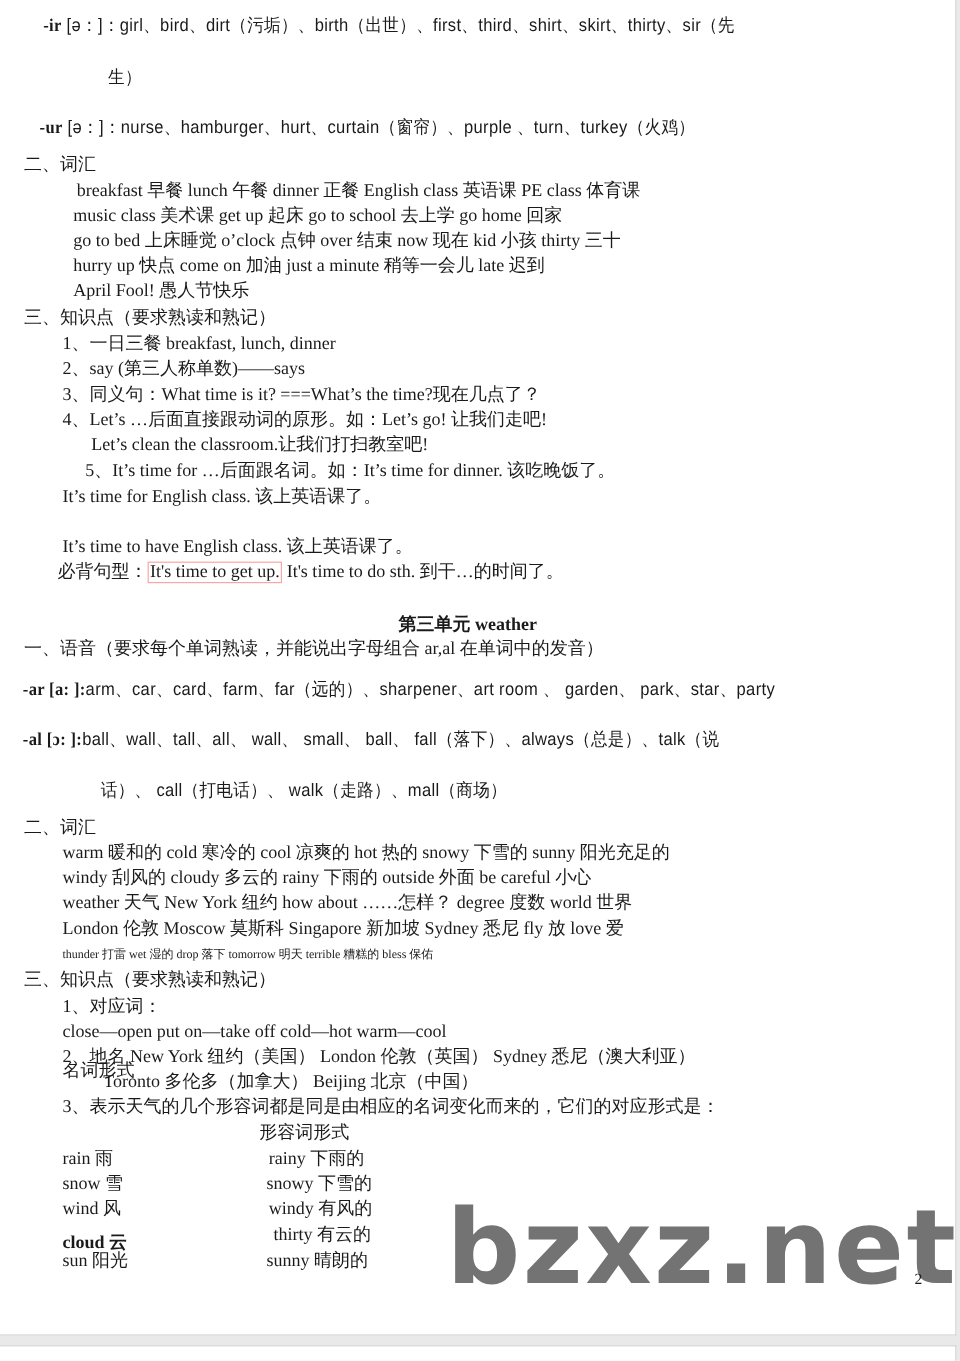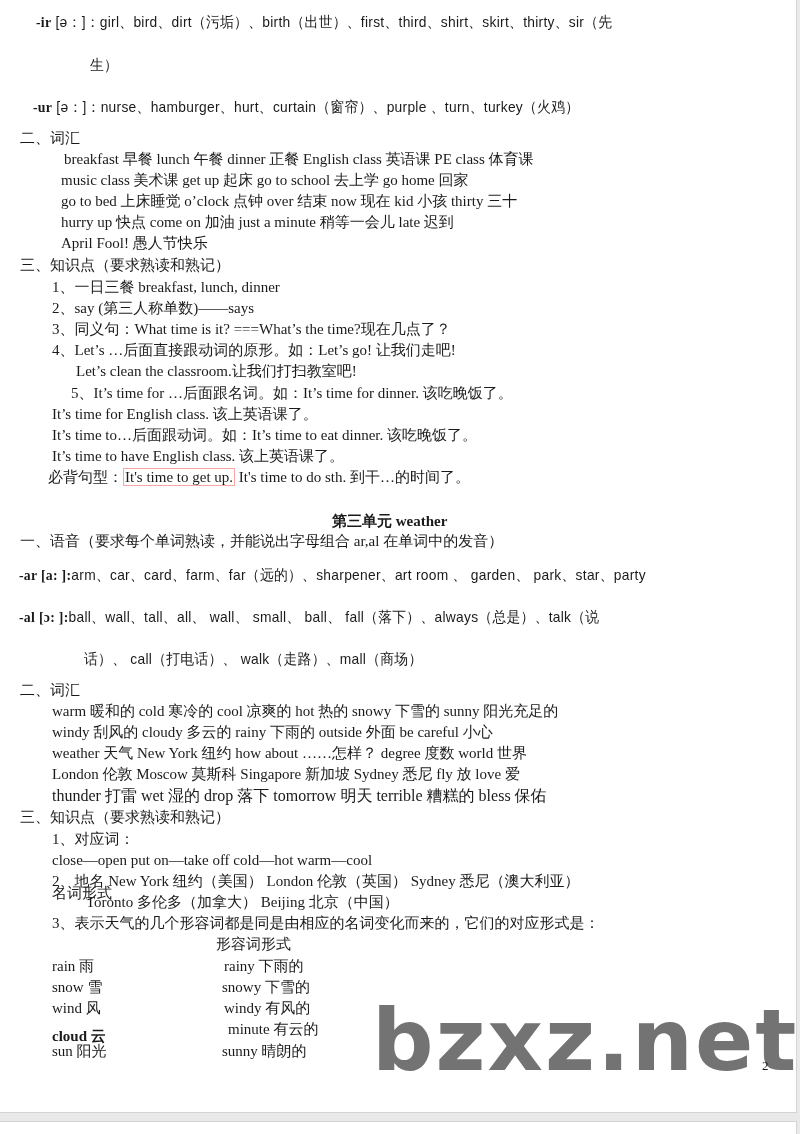--- a/index.html
+++ b/index.html
@@ -67,42 +67,41 @@
   <div class="line" style="left:61px; top:233px;">April Fool!  愚人节快乐</div>
 
   <div class="line" style="left:20px; top:255px;">三、知识点（要求熟读和熟记）</div>
   <div class="line" style="left:52px; top:277px;">1、一日三餐  breakfast, lunch, dinner</div>
   <div class="line" style="left:52px; top:298px;">2、say (第三人称单数)——says</div>
   <div class="line" style="left:52px; top:319px;">3、同义句：What time is it? ===What’s the time?现在几点了？</div>
   <div class="line" style="left:52px; top:340px;">4、Let’s …后面直接跟动词的原形。如：Let’s go!  让我们走吧!</div>
   <div class="line" style="left:76px; top:361px;">Let’s clean the classroom.让我们打扫教室吧!</div>
   <div class="line" style="left:52px; top:383px;margin-left:19px;">5、It’s time for …后面跟名词。如：It’s time for dinner.  该吃晚饭了。</div>
   <div class="line" style="left:52px; top:404px;">It’s time for English class.    该上英语课了。</div>
-  <div class="line" style="left:52px; top:425px;">It’s time to…后面跟动词。如：It’s time to eat dinner.  该吃晚饭了。</div>
   <div class="line" style="left:52px; top:446px;">It’s time to have English class.  该上英语课了。</div>
   <div class="line" style="left:48px; top:467px;">
     <span>必背句型：</span><span class="boxed">It's time to get up.</span><span> It's time to do sth.  到干…的时间了。</span>
   </div>
 
   <div class="line" style="left:332px; top:511px;font-weight:bold;">第三单元  weather</div>
   <div class="line" style="left:20px; top:531px;">一、语音（要求每个单词熟读，并能说出字母组合 ar,al 在单词中的发音）</div>
   <div class="line ph" style="left:19px; top:565px;">
     <b>-ar [a: ]:</b><span>arm、car、card、farm、far（远的）、sharpener、art room 、 garden、 park、star、party</span>
   </div>
   <div class="line ph" style="left:19px; top:607px;">
     <b>-al [ɔ: ]:</b><span>ball、wall、tall、all、 wall、 small、  ball、  fall（落下）、always（总是）、talk（说</span>
   </div>
   <div class="line ph" style="left:84px; top:649px;">话）、  call（打电话）、  walk（走路）、mall（商场）</div>
 
   <div class="line" style="left:20px; top:680px;">二、词汇</div>
   <div class="line" style="left:52px; top:701px;">warm 暖和的  cold 寒冷的  cool 凉爽的 hot 热的  snowy 下雪的  sunny 阳光充足的</div>
   <div class="line" style="left:52px; top:722px;">windy  刮风的 cloudy 多云的  rainy 下雨的  outside  外面  be careful  小心</div>
   <div class="line" style="left:52px; top:743px;">weather  天气  New York  纽约  how about ……怎样？  degree  度数  world  世界</div>
   <div class="line" style="left:52px; top:764px;">London  伦敦  Moscow  莫斯科  Singapore  新加坡  Sydney  悉尼  fly  放  love  爱</div>
-  <div class="line" style="left:52px; top:786px; font-size:16px;">thunder  打雷  wet  湿的  drop  落下  tomorrow  明天  terrible  糟糕的  bless  保佑</div>
+  <div class="line" style="left:52px; top:786px; font-size:10px;">thunder  打雷  wet  湿的  drop  落下  tomorrow  明天  terrible  糟糕的  bless  保佑</div>
 
   <div class="line" style="left:20px; top:807px;">三、知识点（要求熟读和熟记）</div>
   <div class="line" style="left:52px; top:829px;">1、对应词：</div>
   <div class="line" style="left:52px; top:850px;">close—open      put on—take off        cold—hot      warm—cool</div>
   <div class="line" style="left:52px; top:871px;">2、地名 New York  纽约（美国）  London  伦敦（英国）  Sydney  悉尼（澳大利亚）</div>
   <div class="line" style="left:86px; top:892px;">Toronto  多伦多（加拿大）  Beijing  北京（中国）</div>
   <div class="line" style="left:52px; top:913px;">3、表示天气的几个形容词都是同是由相应的名词变化而来的，它们的对应形式是：</div>
 
   <div>
     <div class="line" style="left:52px; top:883px;">名词形式</div>
@@ -111,21 +110,21 @@
     <div class="line" style="left:52px; top:956px;">rain  雨</div>
     <div class="line" style="left:224px; top:956px;">rainy  下雨的</div>
 
     <div class="line" style="left:52px; top:977px;">snow 雪</div>
     <div class="line" style="left:222px; top:977px;">snowy    下雪的</div>
 
     <div class="line" style="left:52px; top:998px;">wind  风</div>
     <div class="line" style="left:224px; top:998px;">windy  有风的</div>
 
     <div class="line" style="left:52px; top:1026px;font-weight:bold;">cloud  云</div>
-    <div class="line" style="left:228px; top:1019px;">minute  有云的</div>
+    <div class="line" style="left:228px; top:1019px;">thirty  有云的</div>
 
     <div class="line" style="left:52px; top:1041px;">sun    阳光</div>
     <div class="line" style="left:222px; top:1041px;">sunny    晴朗的</div>
   </div>
 
   <div class="watermark">bzxz.net</div>
   <div class="page-num">2</div>
 </div>
 
 <div class="next-page"></div>

